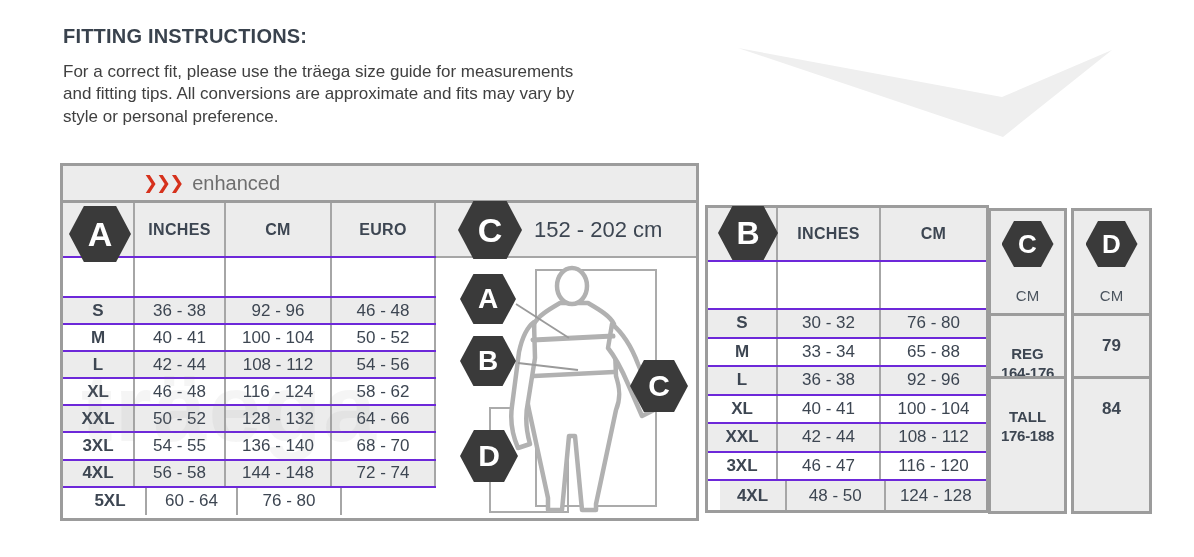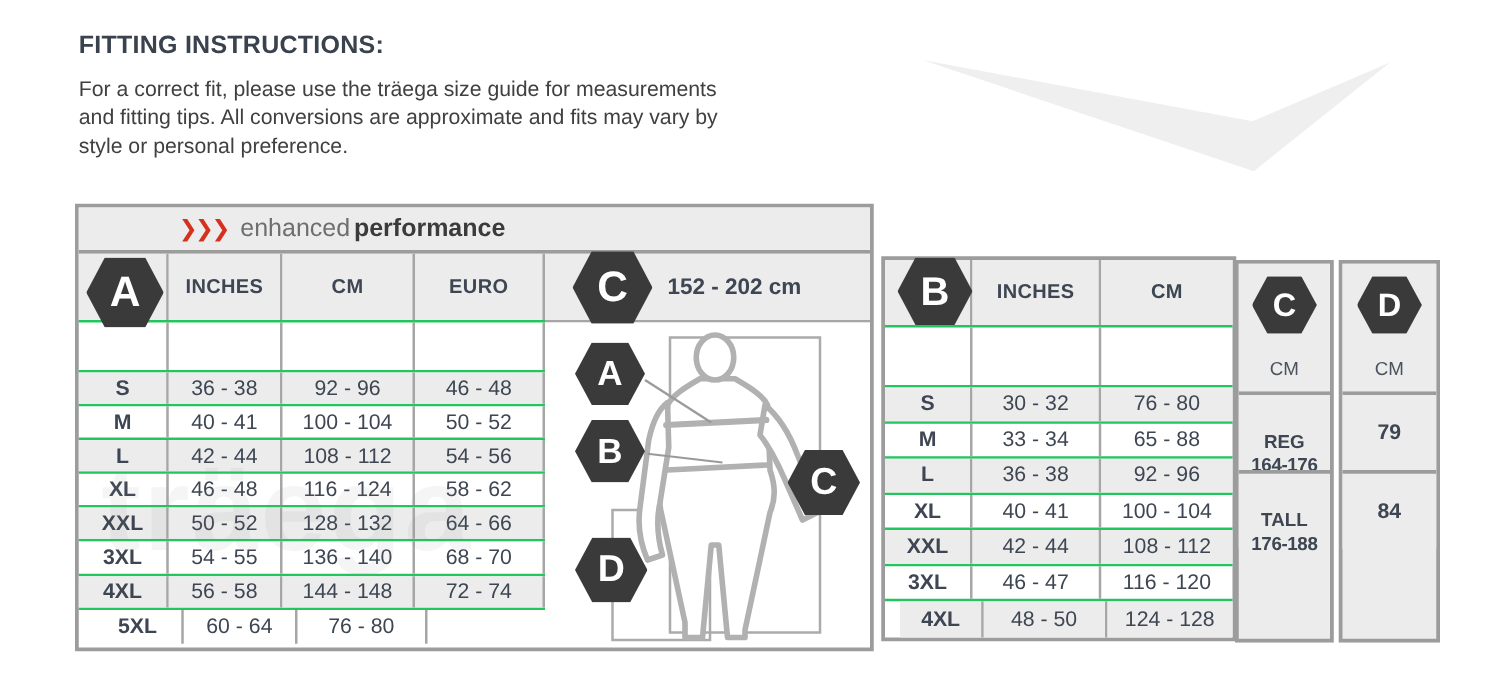--- a/index.html
+++ b/index.html
@@ -25,21 +25,21 @@
   .swoosh { position:absolute; left:735px; top:45px; }
 
   
   .tbl { position:absolute; border:3px solid #9c9c9c; background:#fff; }
   .cell {
     display:flex; align-items:center; justify-content:center;
     border-right:2px solid #a6a6a6; height:100%;
     font-size:17px; color:#3d4652; white-space:nowrap;
   }
   .cell.nb { border-right:none; }
-  .row { display:flex; border-bottom:2px solid #22c55e; }
+  .row { display:flex; border-bottom:2px solid #6d28d9; }
   .row.last { border-bottom:none;padding-left:12px; }
   .row.alt .cell { background:#ececec; }
   .hdr .cell { background:#ececec; font-weight:bold; font-size:16px; letter-spacing:.3px; }
   .sizecell { font-weight:bold; }
 
   
   .hex {
     position:absolute; background:#3a3a3a; color:#fff; font-weight:bold;
     display:flex; align-items:center; justify-content:center;
     clip-path:polygon(0 50%, 24% 0, 76% 0, 100% 50%, 76% 100%, 24% 100%);
@@ -63,21 +63,21 @@
   .lt-drow { height:27.1px; }
   .c-size  { width:72px; }
   .c-in    { width:91px; }
   .c-cm    { width:106px; }
   .c-eu    { width:104px; }
   .lt-fig { flex:1; display:flex; flex-direction:column; position:relative; }
   .lt-fig-head {
     height:55px; background:#ececec; border-bottom:2px solid #a6a6a6;
     position:relative; display:flex; align-items:center;
   }
-  .range-text { margin-left:98px; font-weight:bold; font-size:18px; color:#3d4652; }
+  .range-text { margin-left:98px; font-weight:normal; font-size:22px; color:#3d4652; }
   .lt-fig-body { position:relative; flex:1; background:#fff; }
   .lt-fig-body svg { position:absolute; left:0; top:0; }
 
   
   .watermark {
     position:absolute; left:18px; top:188px; z-index:4; pointer-events:none;
     font-size:95px; font-weight:bold; color:#8a8a8a; opacity:.08; letter-spacing:2px;
   }
 
   
@@ -125,21 +125,20 @@
     <polygon points="3,3 267,52 377,5 268,92" fill="#efefef"></polygon>
   </svg>
 
   <div class="tbl lt">
 
     <div class="watermark">träega</div>
 
     <div class="lt-band">
       <span class="band-arrows">❯❯❯</span>
       <span class="band-light">enhanced</span>
-      <span class="band-bold">performance</span>
     </div>
 
     <div class="hex" style="left:6px; top:40px; width:62px; height:56px; font-size:34px;">
       <span>A</span>
     </div>
 
     <div class="lt-body">
       <div class="lt-cols">
 
         <div class="row hdr lt-hrow">

